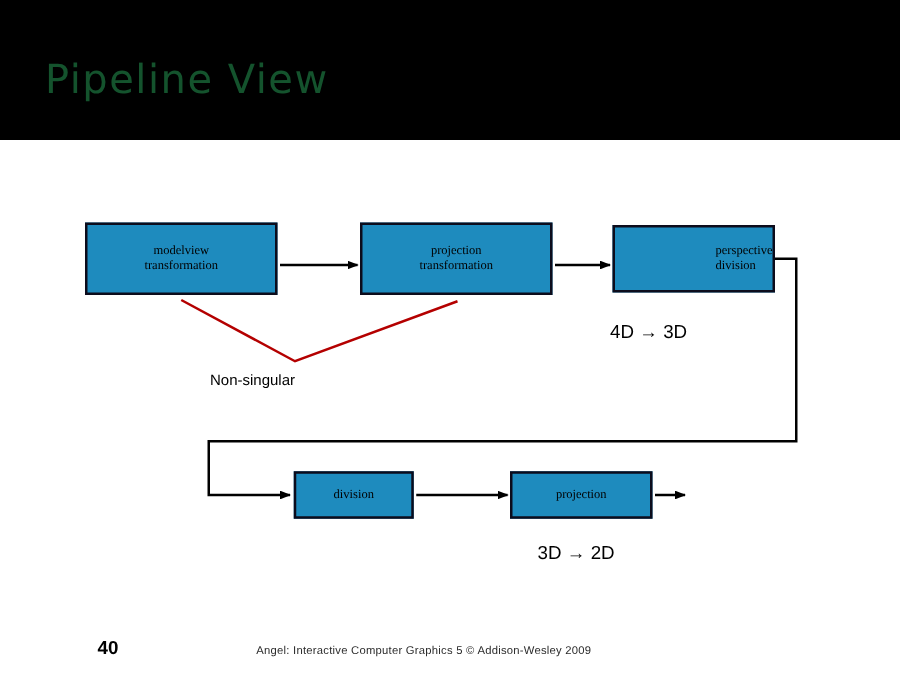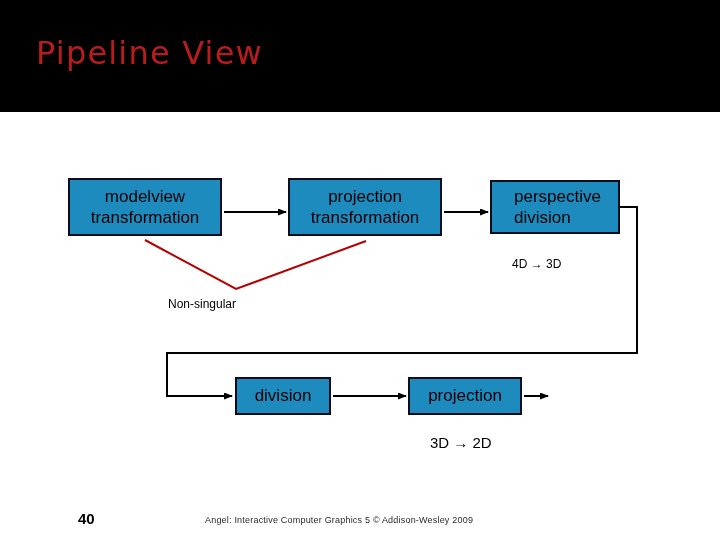--- a/index.html
+++ b/index.html
@@ -20,24 +20,24 @@
     position: absolute;
     left: 0;
     top: 0;
     width: 720px;
     height: 112px;
     background: #000000;
   }
   #page-title {
     position: absolute;
     left: 36px;
-    top: 34px;
+    top: 44px;
     font-size: 32px;
     letter-spacing: 1.2px;
-    color: #b91c1c;
+    color: #14532d;
     font-family: "DejaVu Sans", sans-serif;
     font-weight: 400;
     white-space: nowrap;
   }
   
   #diagram {
     position: absolute;
     left: 0;
     top: 0;
     width: 720px;
@@ -46,45 +46,45 @@
   
   .node {
     position: absolute;
     background: #1E8BBE;
     border: 2px solid #0c0c1c;
     box-sizing: border-box;
     display: flex;
     align-items: center;
     justify-content: center;
     color: #000000;
-    font-size: 17px;
+    font-size: 10px;
     line-height: 1.25;
     text-align: center;
-    font-family: Liberation Sans, sans-serif;
+    font-family: Liberation Serif, serif;
   }
   .node.left-text {
-    justify-content: center;
+    justify-content: flex-end;
     text-align: left;
     padding-left: 5px;
   }
   #node-modelview   { left: 68px;  top: 178px; width: 154px; height: 58px; }
   #node-projection-xform { left: 288px; top: 178px; width: 154px; height: 58px; }
   #node-perspective-division { left: 490px; top: 180px; width: 130px; height: 54px; }
   #node-clipping    { left: 235px; top: 377px; width: 96px;  height: 38px; }
   #node-projection  { left: 408px; top: 377px; width: 114px; height: 38px; }
 
   
   .label {
     position: absolute;
     color: #000000;
     font-size: 14px;
     font-family: "Liberation Sans", sans-serif;
     white-space: nowrap;
   }
-  #label-4d-3d      { left: 512px; top: 257px; font-size: 12px; }
+  #label-4d-3d      { left: 488px; top: 257px; font-size: 15px; }
   #label-non-singular { left: 168px; top: 297px; font-size: 12px; }
   #label-against-cube { left: 190px; top: 443px; font-size: 15px; }
   #label-3d-2d      { left: 430px; top: 434px; font-size: 15px; }
 
   
   #footer-page-number {
     position: absolute;
     left: 78px;
     top: 510px;
     font-size: 15px;

